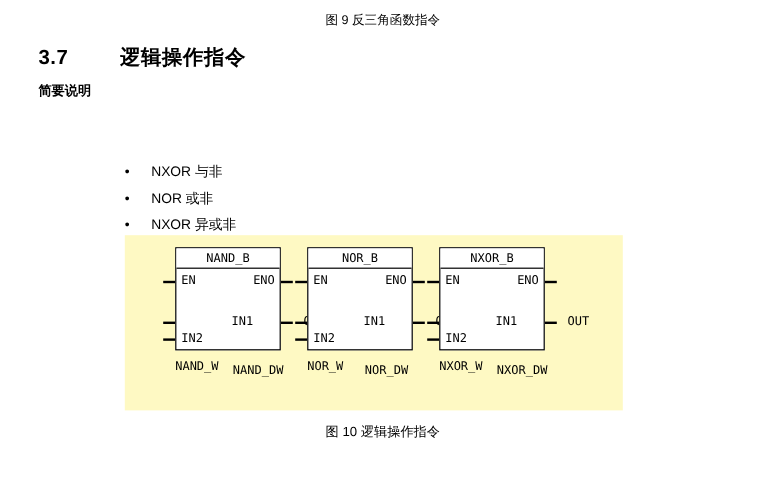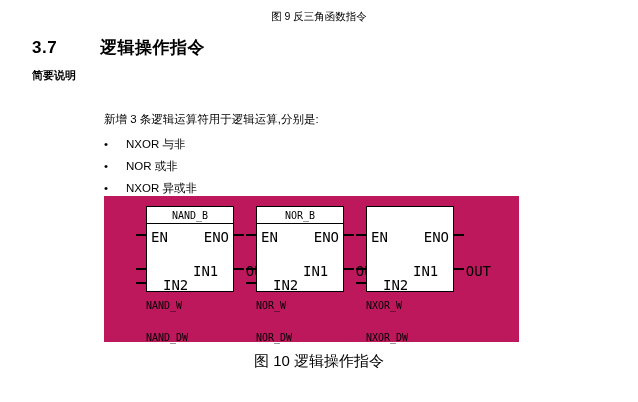--- a/index.html
+++ b/index.html
@@ -79,21 +79,21 @@
     flex: 1 1 auto;
   }
 
   
   .figure-box {
     position: absolute;
     top: 196px;
     left: 104px;
     width: 415px;
     height: 146px;
-    background: #be185d;
+    background: #fef9c3;
   }
   .block-group {
     position: absolute;
     top: 0;
     width: 110px;
     height: 146px;
   }
   .g1 { left: 32px; }
   .g2 { left: 142px; }
   .g3 { left: 252px; }
@@ -120,29 +120,29 @@
     font-size: 10px;
     border-bottom: 1.5px solid #000;
     box-sizing: border-box;
     background: #fff;
   }
   .fb-row {
     position: absolute;
     left: 0;
     width: 100%;
     font-family: "DejaVu Sans Mono", monospace;
-    font-size: 14px;
+    font-size: 10px;
     display: flex;
     justify-content: space-between;
     box-sizing: border-box;
     padding: 0 4px;
   }
   .fb-row.r1 { top: 22px; }
   .fb-row.r2 { top: 56px; margin-left: 42px; }
-  .fb-row.r3 { top: 70px; margin-left: 12px; }
+  .fb-row.r3 { top: 70px; }
   .fb-row .lft { text-align: left; }
   .fb-row .rgt { text-align: center; }
 
   
   .pin {
     position: absolute;
     height: 1.5px;
     background: #000;
     width: 10px;
   }
@@ -155,45 +155,44 @@
   .p-in2 { top: 86px; }
 
   .fb-sub {
     position: absolute;
     left: 10px;
     font-family: "DejaVu Sans Mono", monospace;
     font-size: 10px;
     white-space: nowrap;
   }
   .fb-sub.s1 { top: 104px; }
-  .fb-sub.s2 { top: 136px; }
+  .fb-sub.s2 { top: 108px; margin-left: 48px; }
 
   .fig-caption-bottom {
     position: absolute;
     top: 352px;
     left: 0;
     width: 638px;
     text-align: center;
-    font-size: 15px;
+    font-size: 11px;
   }
 </style>
 </head>
 <body>
 
 <div class="page">
 
   <div class="fig-caption-top">图 9 反三角函数指令</div>
 
   <div class="section-heading">
     <span class="num">3.7</span><span>逻辑操作指令</span>
   </div>
 
   <div class="sub-label">简要说明</div>
 
-  <div class="body-text">新增 3 条逻辑运算符用于逻辑运算,分别是:</div>
 
   <div class="bullet-list">
     <div class="bullet-row">
       <span class="bullet-dot">•</span>
       <span class="bullet-text">NXOR 与非</span>
     </div>
     <div class="bullet-row">
       <span class="bullet-dot">•</span>
       <span class="bullet-text">NOR 或非</span>
     </div>
@@ -255,20 +254,21 @@
       <div class="fb-sub s2">NOR_DW</div>
     </div>
 
     <div class="block-group g3">
       <div class="pin left p-en"></div>
       <div class="pin right p-eno"></div>
       <div class="pin left p-in1"></div>
       <div class="pin right p-out"></div>
       <div class="pin left p-in2"></div>
       <div class="fb">
+        <div class="fb-title">NXOR_B</div>
         <div class="fb-row r1">
           <span class="lft">EN</span>
           <span class="rgt">ENO</span>
         </div>
         <div class="fb-row r2">
           <span class="lft">IN1</span>
           <span class="rgt">OUT</span>
         </div>
         <div class="fb-row r3">
           <span class="lft">IN2</span>

